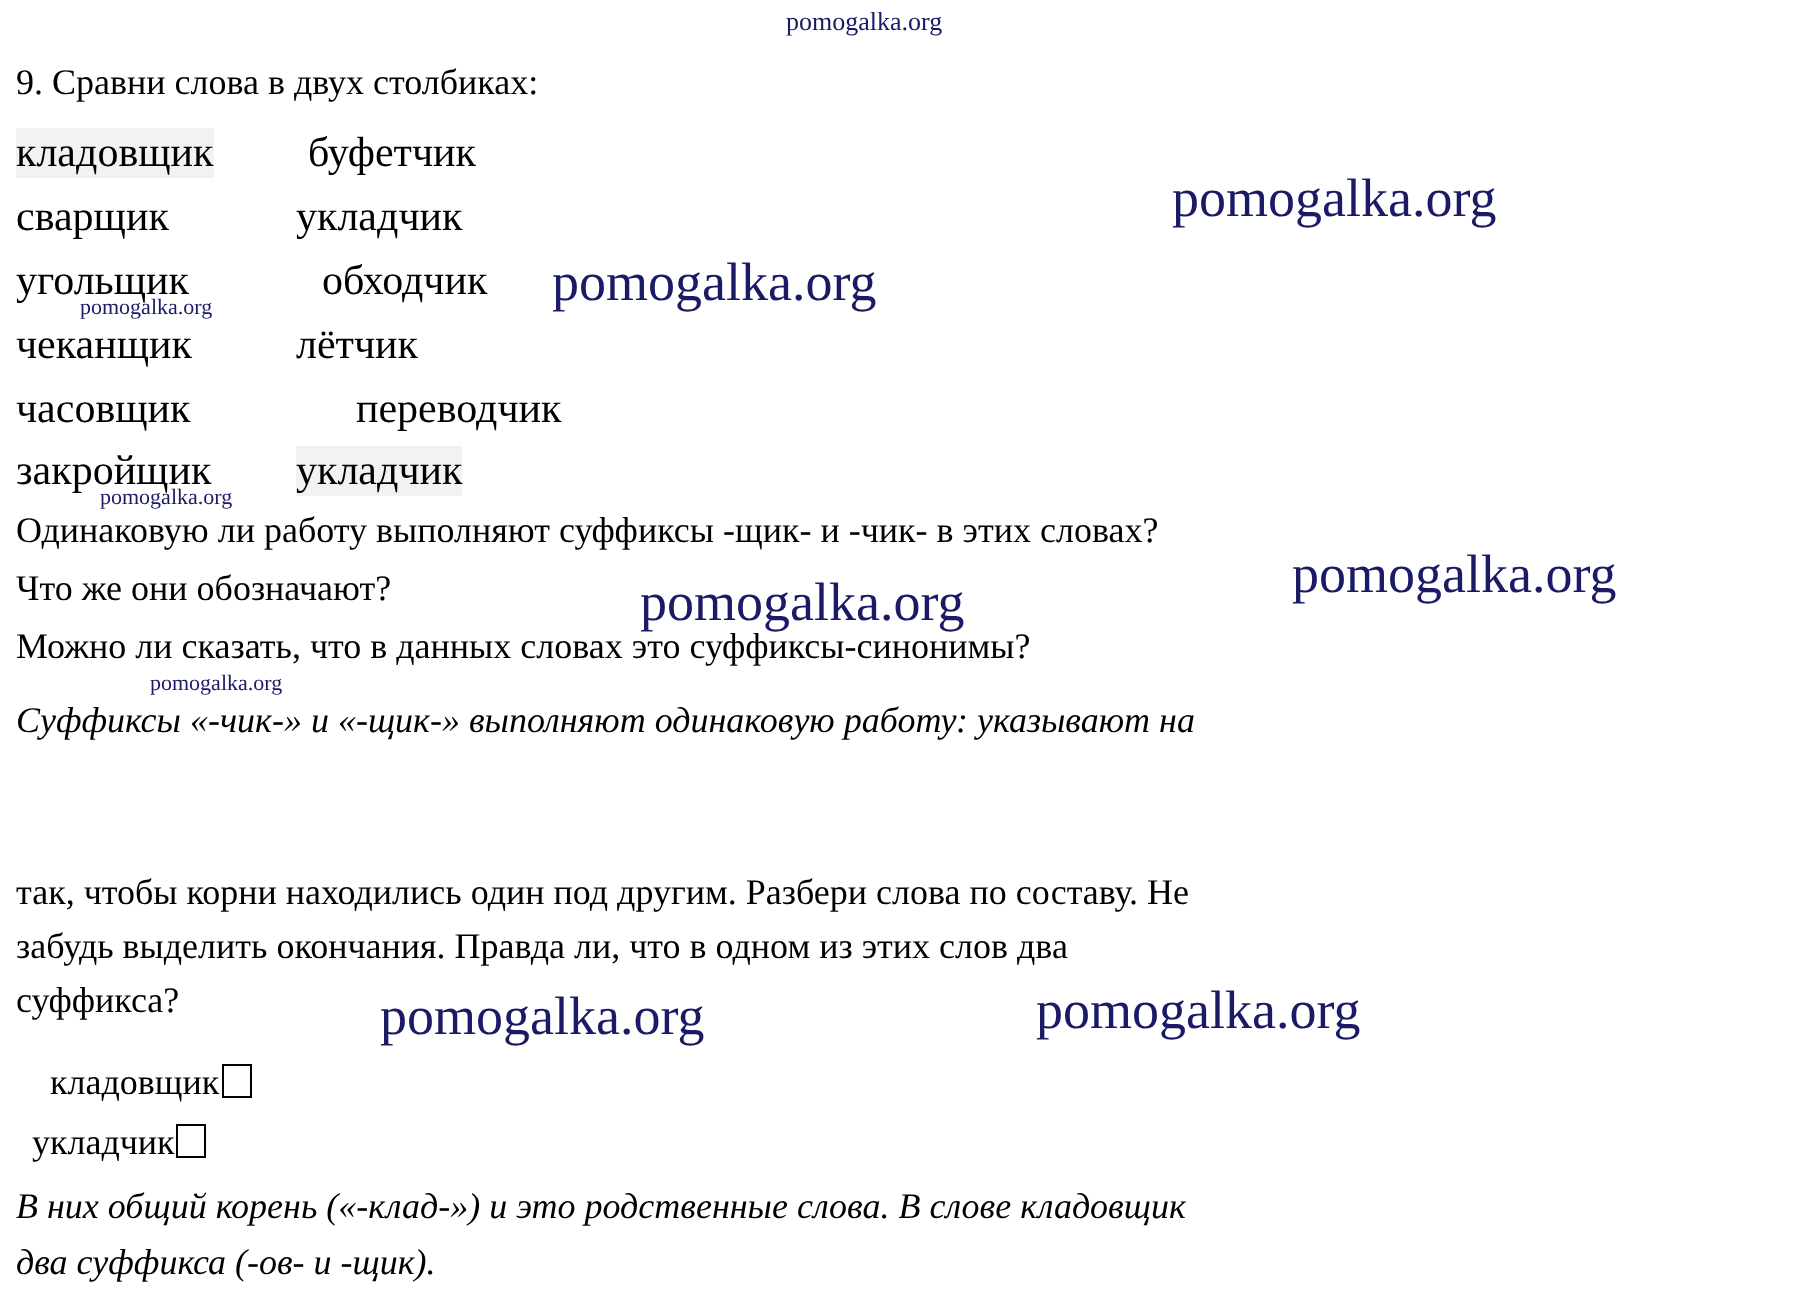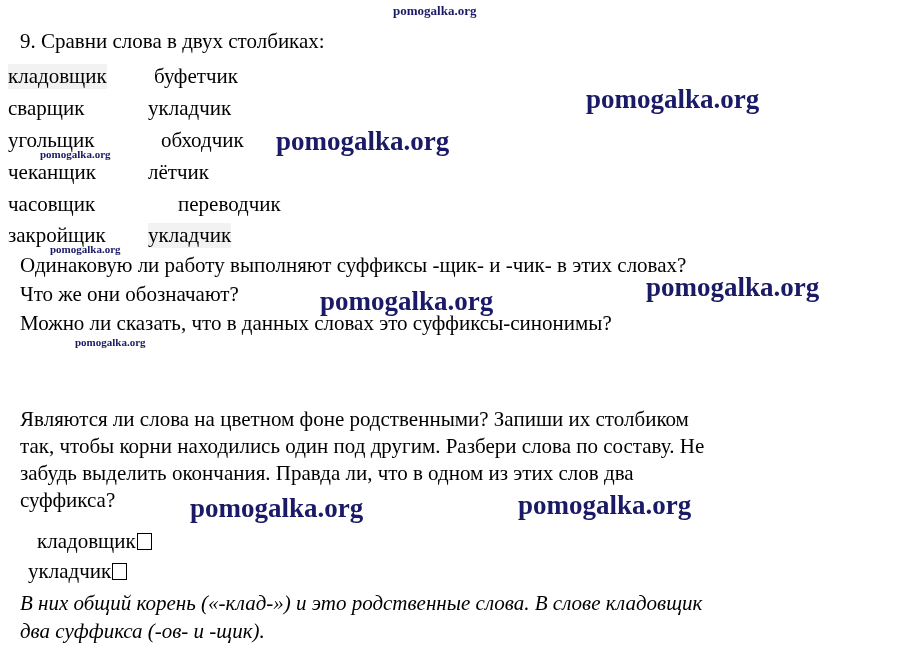--- a/index.html
+++ b/index.html
@@ -16,40 +16,39 @@
     overflow: hidden;
   }
   .page {
     position: relative;
     width: 903px;
     height: 649px;
   }
   .line {
     position: absolute;
     white-space: nowrap;
-    font-size: 21px;
+    font-size: 18px;
     line-height: 26px;
-    margin-left: 12px;
   }
   .italic {
     font-style: italic;
   }
   .col-word {
     position: absolute;
     white-space: nowrap;
     font-size: 21px;
   }
   .highlight {
     background: #f2f2f2;
   }
   .wm {
     position: absolute;
     color: #1a1a66;
     font-family: "Liberation Serif", serif;
-    font-weight: bold;
+    font-weight: normal;
     white-space: nowrap;
     pointer-events: none;
   }
   .wm-big {
     font-size: 27px;
   }
   .wm-small {
     font-size: 11px;
   }
   .wm-top {
@@ -100,22 +99,22 @@
   <div class="col-word" style="left:8px; top:192px;">часовщик</div>
   <div class="col-word" style="left:166px; top:192px;margin-left:12px;">переводчик</div>
 
   <div class="col-word" style="left:8px; top:223px;">закройщик</div>
   <div class="col-word highlight" style="left:148px; top:223px;">укладчик</div>
 
   <div class="line" style="left:8px; top:281px;">Что же они обозначают?</div>
   <div class="line" style="left:8px; top:252px;">Одинаковую ли работу выполняют суффиксы -щик- и -чик- в этих словах?</div>
   <div class="line" style="left:8px; top:310px;">Можно ли сказать, что в данных словах это суффиксы-синонимы?</div>
 
+  <div class="line italic" style="left:8px; top:347px;">Суффиксы «-чик-» и «-щик-» выполняют одинаковую работу: указывают на</div>
 
-  <div class="line" style="left:8px; top:406px;">Являются ли слова на цветном фоне родственными? Запиши их столбиком</div>
   <div class="line" style="left:8px; top:460px;">забудь выделить окончания. Правда ли, что в одном из этих слов два</div>
   <div class="line" style="left:8px; top:433px;">так, чтобы корни находились один под другим. Разбери слова по составу. Не</div>
   <div class="line" style="left:8px; top:487px;">суффикса?</div>
 
   <div class="line" style="left:25px; top:528px;">
     <span>кладовщик</span><span class="box"></span>
   </div>
   <div class="line" style="left:16px; top:558px;">
     <span>укладчик</span><span class="box"></span>
   </div>

